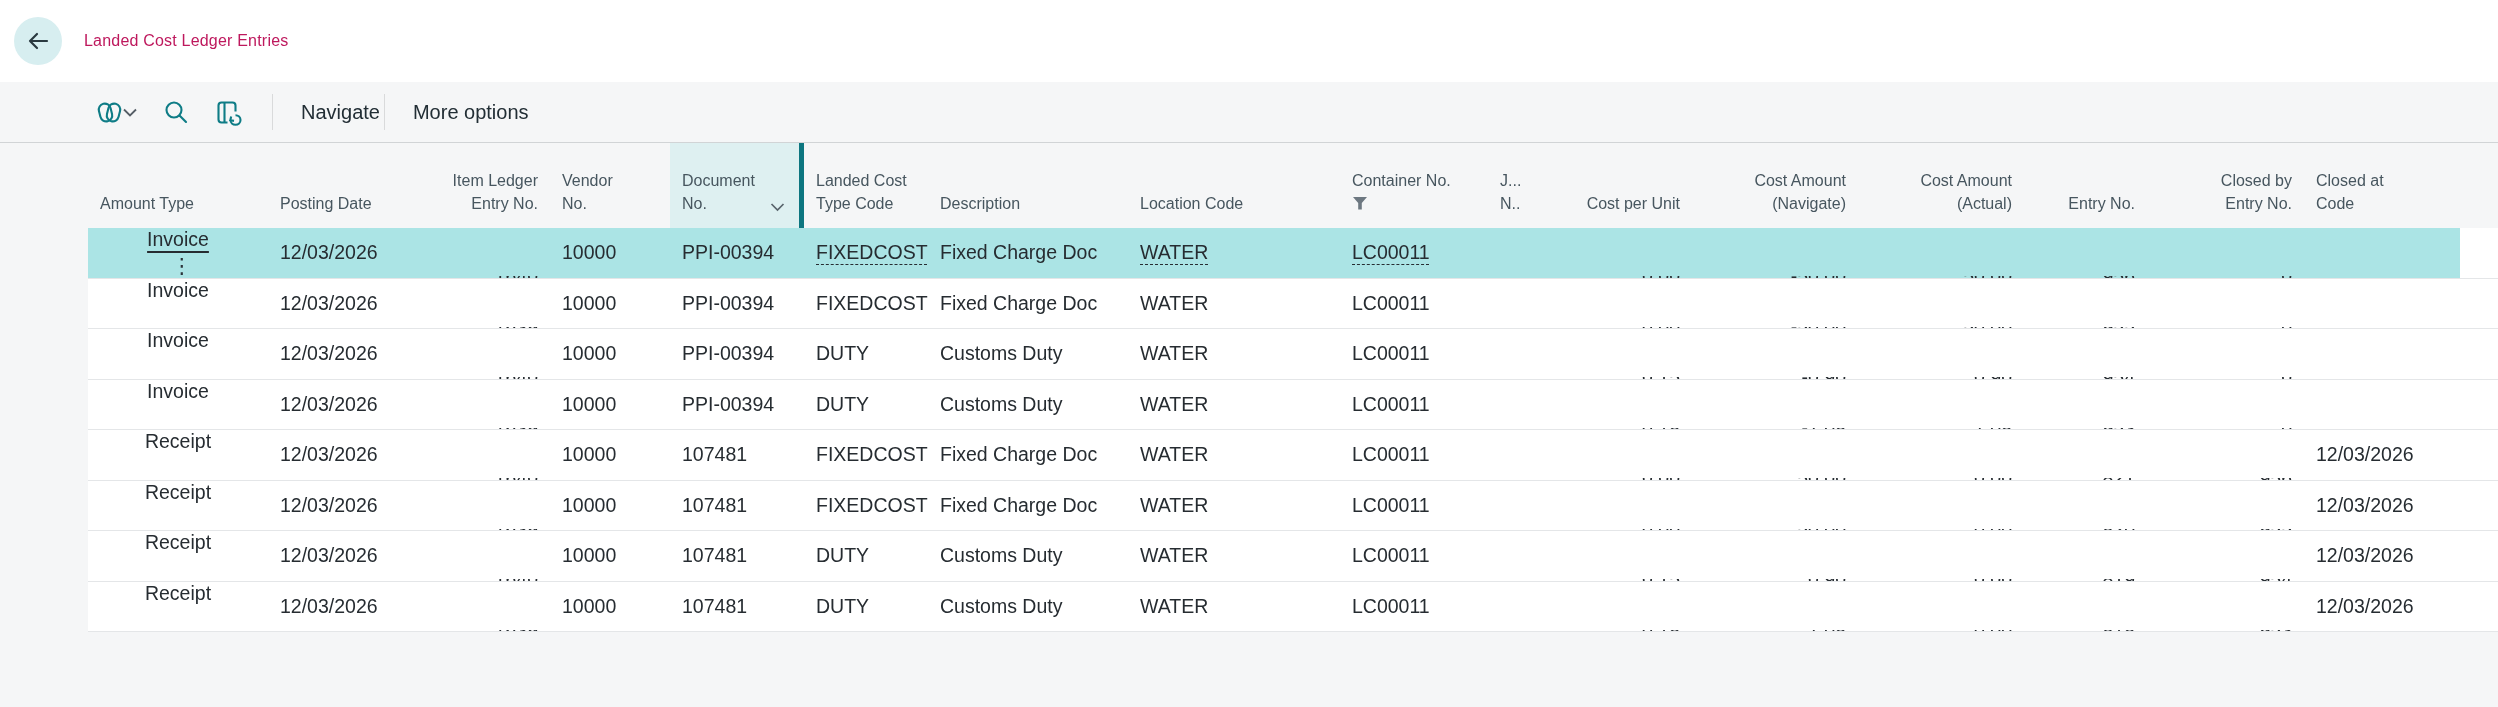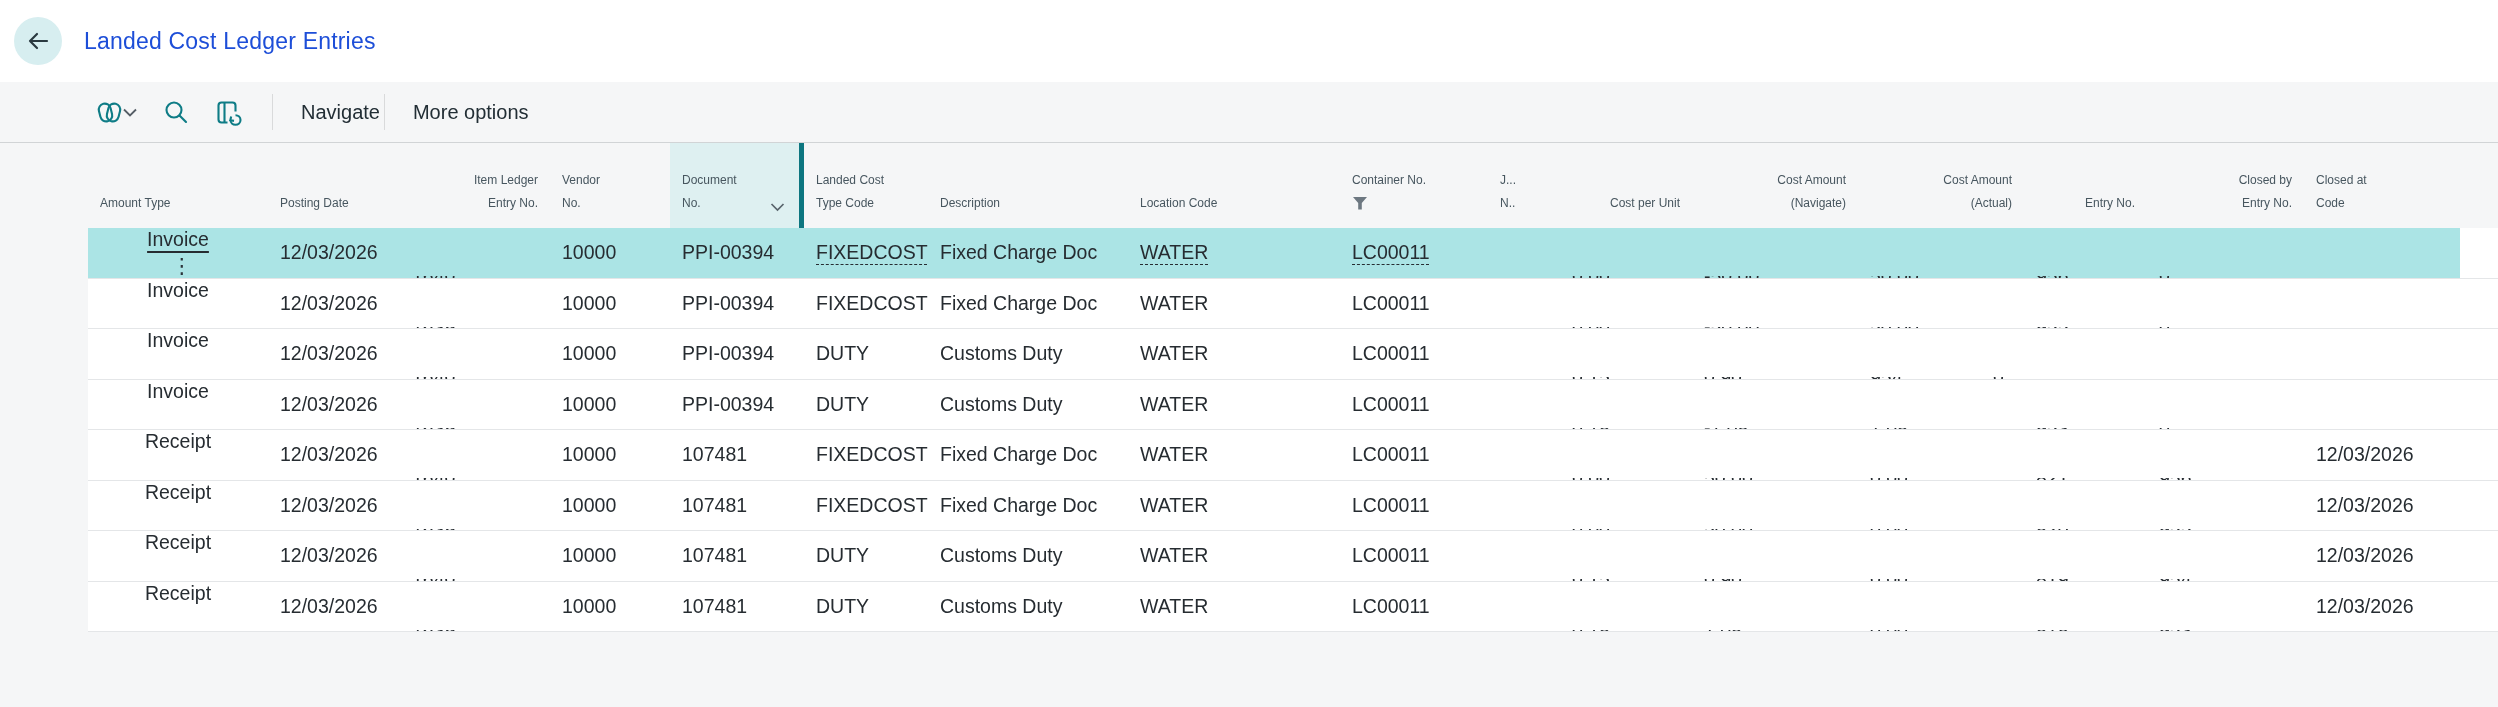--- a/index.html
+++ b/index.html
@@ -17,21 +17,21 @@
     width: 2498px; height: 82px;
     background: #ffffff;
     display: flex; align-items: center;
   }
   .back-btn {
     width: 48px; height: 48px; border-radius: 50%;
     background: #d7eef0; margin-left: 14px;
     display: flex; align-items: center; justify-content: center;
     cursor: pointer; flex: none;
   }
-  .page-title { margin-left: 22px; font-size: 23px; color: #1d4ed8; letter-spacing: .2px; }
+  .page-title { margin-left: 22px; font-size: 16px; color: #be185d; letter-spacing: .2px; }
 
   
   .toolbar {
     position: absolute; top: 82px; left: 0;
     width: 2498px; height: 60px;
     display: flex; align-items: center;
     padding-left: 96px;
   }
   .tb-icon-btn { display: flex; align-items: center; justify-content: center; margin-right: 26px; cursor: pointer; }
   .copilot-wrap { display: flex; align-items: center; margin-right: 26px; cursor: pointer; }
@@ -41,21 +41,21 @@
   
   .grid {
     position: absolute; top: 142px; left: 0;
     width: 2498px;
     border-top: 1px solid #d1d4d6;
   }
   .header-row { display: flex; margin-left: 88px; width: 2410px; height: 85px; }
   .hcell {
     display: flex; flex-direction: column; justify-content: flex-end;
     padding: 0 12px 13px 12px;
-    font-size: 12px; line-height: 23px; color: #47565f;
+    font-size: 16px; line-height: 23px; color: #47565f;
     position: relative; flex: none; white-space: nowrap; overflow: hidden;
     cursor: pointer;
   }
   .hcell.right { text-align: right; }
   .hcell.selcol { background: #def0f1; border-right: 5px solid #0d7680; overflow: visible; }
   .hchevron { position: absolute; right: 14px; bottom: 16px; line-height: 0; }
   .funnel-line { height: 23px; display: flex; align-items: center; }
 
   .row {
     display: flex; margin-left: 88px; width: 2410px; height: 50.5px;
@@ -64,21 +64,21 @@
   .row .cells { display: flex; width: 2372px; flex: none; }
   .row.selected .cells { background: #abe4e5; }
   .row .filler { flex: 1; background: #ffffff; }
   .cell {
     flex: none; padding: 0 12px;
     font-size: 19.5px; color: #262c31;
     white-space: nowrap; overflow: hidden;
     display: flex; align-items: center;
     cursor: default;
   }
-  .cell.right { justify-content: flex-start; margin-top: 48px; }
+  .cell.right { justify-content: flex-end; margin-top: 48px; }
   .cell.first { justify-content: space-between; flex-direction: column; }
   .lnk-solid { text-decoration: underline; text-underline-offset: 5px; text-decoration-thickness: 1.5px; cursor: pointer; }
   .lnk-dashed { text-decoration: underline dashed; text-underline-offset: 5px; text-decoration-thickness: 1.2px; cursor: pointer; }
   .row-menu { color: #2c343a; font-size: 21px; cursor: pointer; padding-left: 8px; }
 </style>
 </head>
 <body>
 
 <div class="topbar">
   <div class="back-btn">
@@ -334,20 +334,23 @@
           <div class="cell" style="width: 148px;">
             <span>LC00011</span>
           </div>
           <div class="cell" style="width: 72px;">
             <span></span>
           </div>
           <div class="cell right" style="width: 132px;">
             <span>0.15</span>
           </div>
           <div class="cell right" style="width: 166px;">
+            <span>-0.90</span>
+          </div>
+          <div class="cell right" style="width: 166px;">
             <span>0.90</span>
           </div>
           <div class="cell right" style="width: 123px;">
             <span>954</span>
           </div>
           <div class="cell right" style="width: 157px;">
             <span>0</span>
           </div>
           <div class="cell" style="width: 156px;">
             <span></span>

